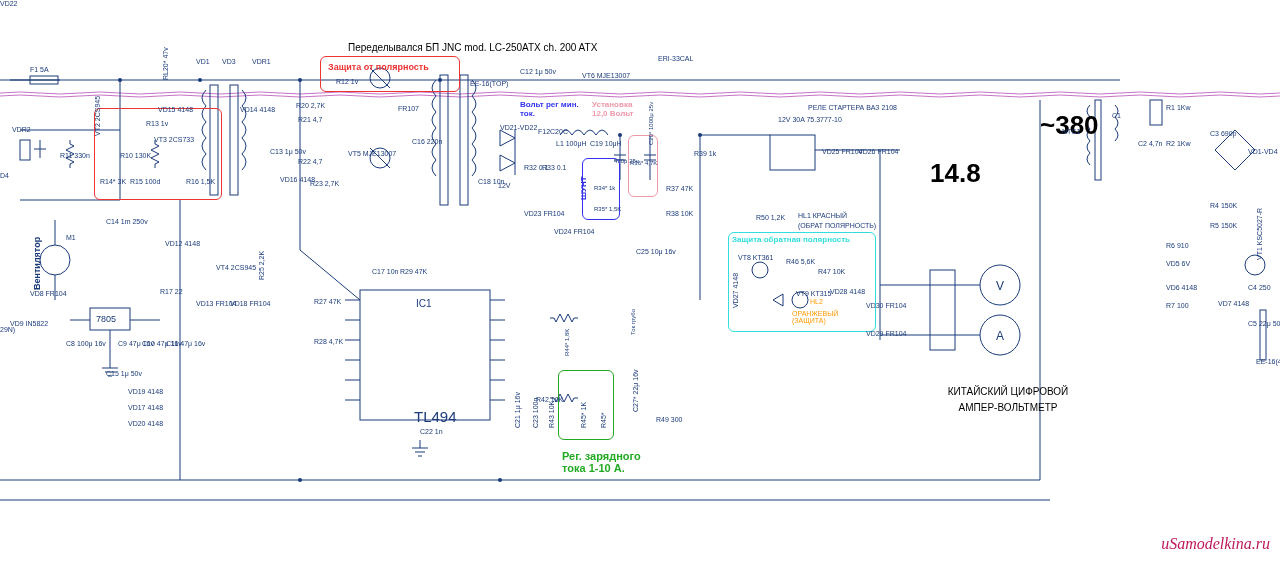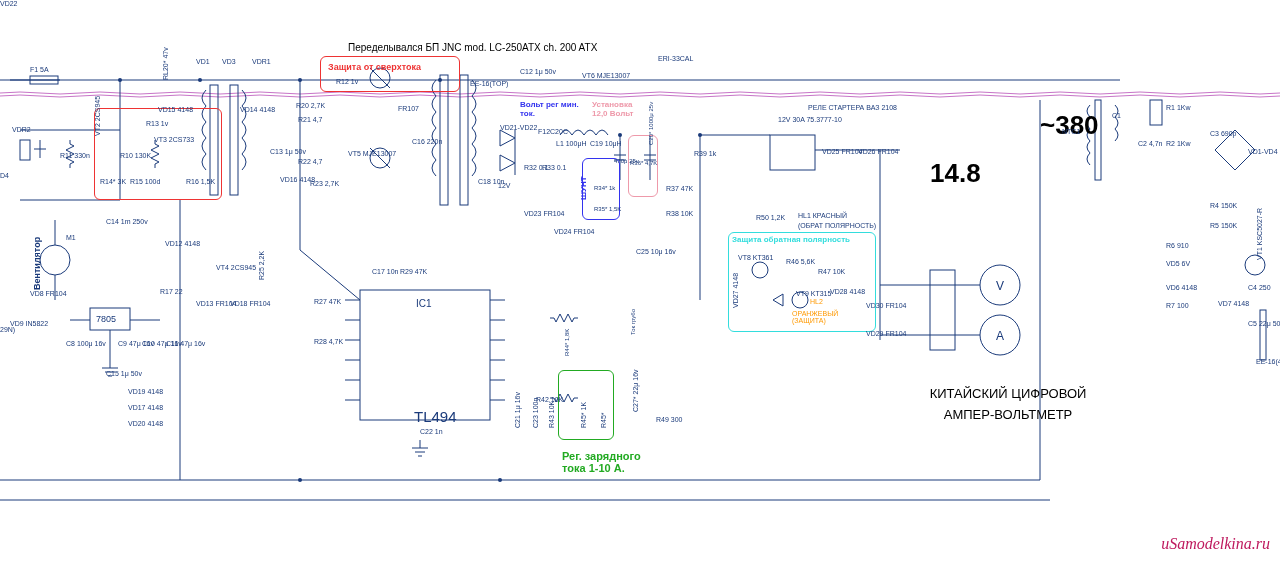--- a/index.html
+++ b/index.html
@@ -3,21 +3,21 @@
 <meta charset="utf-8">
 <style>
   * { box-sizing: border-box; margin: 0; padding: 0; }
   html, body { width: 1280px; height: 561px; background: #fff; font-family: Arial, sans-serif; position: relative; overflow: hidden; }
   .schematic { position: absolute; top: 0; left: 0; width: 1280px; height: 561px; }
   .wire { stroke: #1a3a7a; stroke-width: 1; fill: none; }
   .component { stroke: #1a3a7a; stroke-width: 1; fill: none; }
   .dot { fill: #1a3a7a; }
   .magenta-line { stroke: #c774c7; stroke-width: 1; fill: none; }
   .label { position: absolute; font-size: 7px; color: #1a3a7a; white-space: nowrap; }
-  .label-lg { position: absolute; font-size: 13px; color: #000; white-space: nowrap; }
+  .label-lg { position: absolute; font-size: 10px; color: #000; white-space: nowrap; }
   .annotation-box { position: absolute; border-radius: 6px; }
   .box-red { border: 1.5px solid #e33; }
   .box-blue { border: 1.5px solid #33e; }
   .box-green { border: 1.5px solid #2a2; }
   .box-cyan { border: 1.5px solid #3dd; }
   .box-pink { border: 1.5px solid #e9a; }
   .annotation-text { position: absolute; font-size: 9px; font-weight: bold; white-space: nowrap; }
   .t-red { color: #e33; }
   .t-blue { color: #33e; }
   .t-green { color: #2a2; }
@@ -163,21 +163,21 @@
 
 <div class="annotation-box box-red" style="left:94px; top:108px; width:128px; height:92px;"></div>
 <div class="annotation-box box-red" style="left:320px; top:56px; width:140px; height:36px;"></div>
 <div class="annotation-box box-blue" style="left:582px; top:158px; width:38px; height:62px;"></div>
 <div class="annotation-box box-pink" style="left:628px; top:135px; width:30px; height:62px;"></div>
 <div class="annotation-box box-cyan" style="left:728px; top:232px; width:148px; height:100px;"></div>
 <div class="annotation-box box-green" style="left:558px; top:370px; width:56px; height:70px;"></div>
 
 <div class="label-lg" style="left:348px; top:42px; font-size:10px;">Переделывался БП JNC mod. LC-250ATX ch. 200 ATX</div>
 
-<div class="annotation-text t-red" style="left:328px; top:62px;">Защита от сверхтока</div>
+<div class="annotation-text t-red" style="left:328px; top:62px;">Защита от полярность</div>
 <div class="annotation-text t-blue" style="left:520px; top:100px; font-size:8px; width:60px; white-space:normal;">Вольт рег мин. ток.</div>
 <div class="annotation-text t-pink" style="left:592px; top:100px; font-size:8px; width:52px; white-space:normal;">Установка 12,0 Вольт</div>
 <div class="annotation-text t-cyan" style="left:732px; top:235px; font-size:8px;">Защита обратная полярность</div>
 <div class="annotation-text t-green" style="left:562px; top:450px; font-size:11px; width:80px; white-space:normal;">Рег. зарядного тока 1-10 А.</div>
 <div class="annotation-text t-blue" style="left:579px; top:200px; font-size:8px; transform:rotate(-90deg); transform-origin:left top;">ШУНТ</div>
 
 <div class="big-black" style="left:1040px; top:110px;">
   <span>~</span><span>380</span>
 </div>
 <div class="big-black" style="left:930px; top:158px;">14.8</div>

